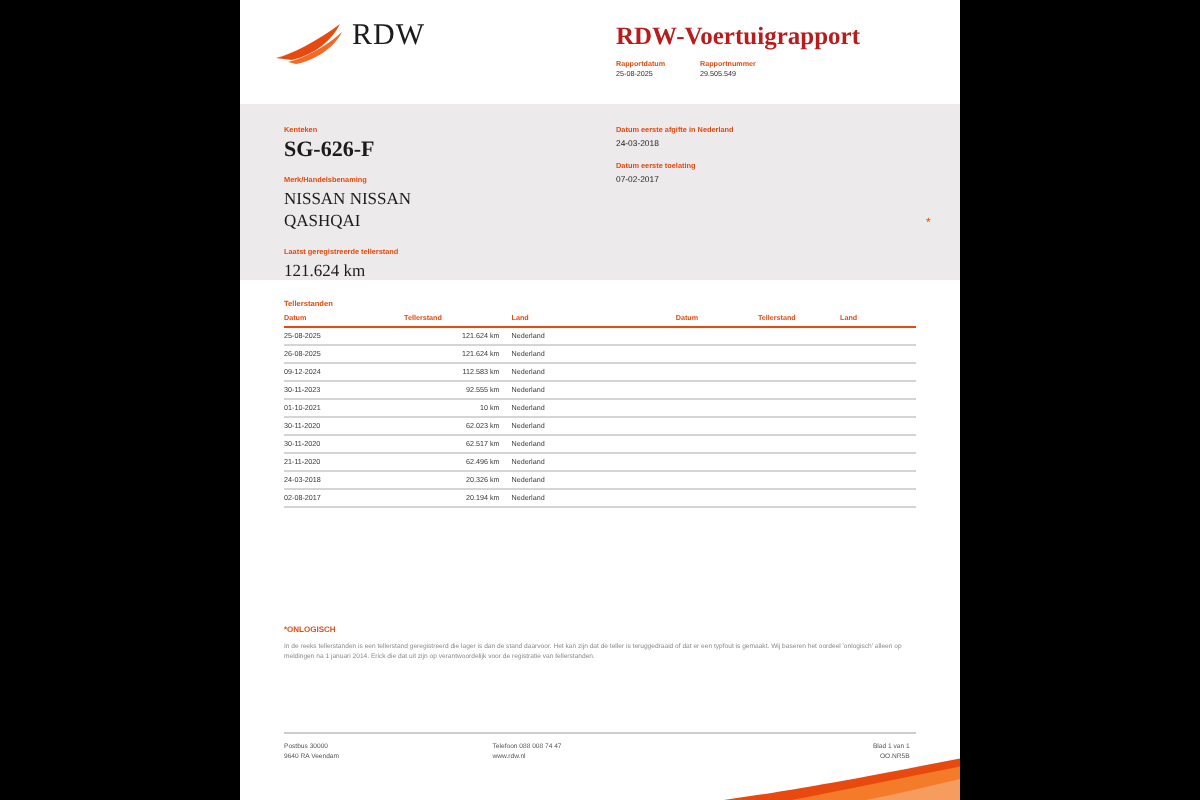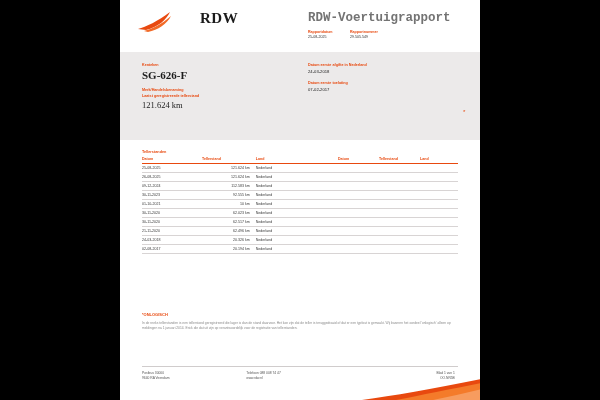--- a/index.html
+++ b/index.html
@@ -27,36 +27,36 @@
   }
   .logo-wing {
     position: absolute;
     left: 16px;
     top: 10px;
     width: 40px;
     height: 24px;
   }
   .rdw-word {
     position: absolute;
-    left: 80px;
+    left: 56px;
     top: 10px;
     font-family: "Liberation Serif", serif;
     font-size: 15px;
-    font-weight: bold;
+    font-weight: normal;
     color: #1b1b1b;
     letter-spacing: .5px;
   }
   .report-title {
     position: absolute;
     left: 188px;
     top: 11px;
-    font-family: Liberation Mono, monospace;
+    font-family: Liberation Serif, serif;
     font-size: 12.5px;
     font-weight: bold;
-    color: #737373;
+    color: #b91c1c;
   }
   .hdr-meta {
     position: absolute;
     left: 188px;
     top: 30px;
     width: 160px;
     font-size: 3.6px;
     color: #e8490f;
   }
   .hdr-meta .row {
@@ -250,20 +250,22 @@
         <div class="c2 val">29.505.549</div>
       </div>
     </div>
   </div>
 
   <div class="panel">
     <div class="left">
       <div class="lab">Kenteken</div>
       <div class="plate">SG-626-F</div>
       <div class="lab">Merk/Handelsbenaming</div>
+      <div class="make" style="white-space:pre-line">NISSAN NISSAN
+QASHQAI</div>
       <div class="lab">Laatst geregistreerde tellerstand</div>
       <div class="km-big">121.624 km</div>
     </div>
     <div class="right">
       <div class="lab">Datum eerste afgifte in Nederland</div>
       <div class="val-sm">24-03-2018</div>
       <div class="lab">Datum eerste toelating</div>
       <div class="val-sm">07-02-2017</div>
       <div class="verdict-star">*</div>
     </div>

